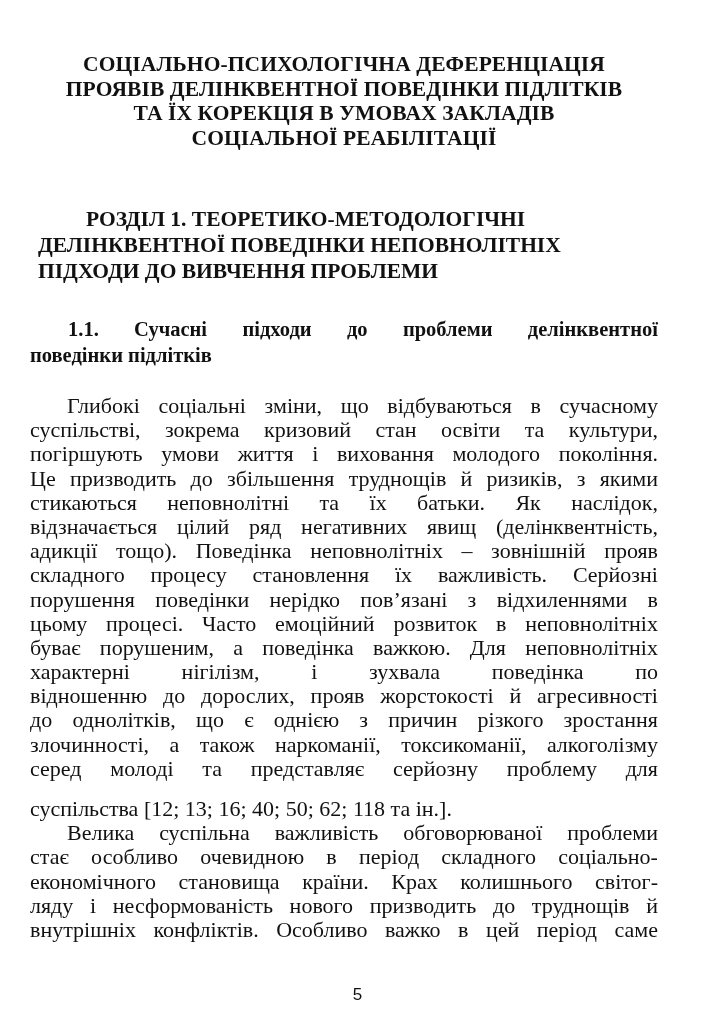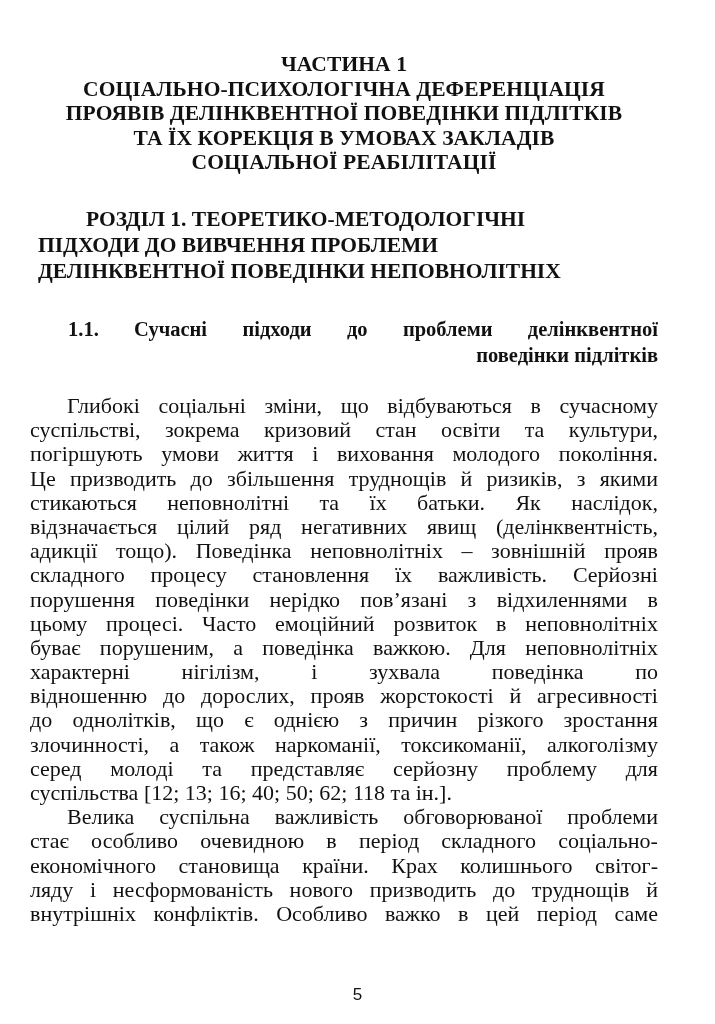--- a/index.html
+++ b/index.html
@@ -45,21 +45,20 @@
   .section-title div { white-space: nowrap; margin-left: 8px; }
   .section-title .first { padding-left: 48px; }
   .subsection-title {
     position: absolute;
     left: 0;
     top: 316px;
     width: 628px;
     font-weight: bold;
     font-size: 20.5px;
     line-height: 26px;
-    text-align: right;
   }
   .subsection-title .l1 {
     display: flex;
     justify-content: space-between;
     padding-left: 38px;
     white-space: nowrap;
   }
   .subsection-title .l2 { white-space: nowrap; }
   .body-text {
     position: absolute;
@@ -68,51 +67,50 @@
     width: 628px;
     font-size: 22px;
     line-height: 24.2px;
   }
   .line {
     display: flex;
     justify-content: space-between;
     white-space: nowrap;
     height: 24.2px;
   }
-  .line.last { justify-content: flex-start; }
+  .line.last { justify-content: flex-start; margin-top: 16px; }
   .line.indent { padding-left: 37px; }
   .line span { display: inline-block; }
   .page-number {
     position: absolute;
     left: 0;
     top: 985px;
     width: 715px;
     text-align: center;
     font-family: "Liberation Sans", "DejaVu Sans", sans-serif;
     font-size: 17px;
     color: #111;
   }
 </style>
 </head>
 <body>
 
 <div class="page">
 
   <div class="part-title">
-    <div>ЧАСТИНА 1</div>
     <div>СОЦІАЛЬНО-ПСИХОЛОГІЧНА ДЕФЕРЕНЦІАЦІЯ</div>
     <div>ПРОЯВІВ ДЕЛІНКВЕНТНОЇ ПОВЕДІНКИ ПІДЛІТКІВ</div>
     <div>ТА ЇХ КОРЕКЦІЯ В УМОВАХ ЗАКЛАДІВ</div>
     <div>СОЦІАЛЬНОЇ РЕАБІЛІТАЦІЇ</div>
   </div>
 
   <div class="section-title">
     <div class="first">РОЗДІЛ 1. ТЕОРЕТИКО-МЕТОДОЛОГІЧНІ</div>
+    <div>ДЕЛІНКВЕНТНОЇ ПОВЕДІНКИ НЕПОВНОЛІТНІХ</div>
     <div>ПІДХОДИ ДО ВИВЧЕННЯ ПРОБЛЕМИ</div>
-    <div>ДЕЛІНКВЕНТНОЇ ПОВЕДІНКИ НЕПОВНОЛІТНІХ</div>
   </div>
 
   <div class="subsection-title">
     <div class="l1">
       <span>1.1.</span>
       <span>Сучасні</span>
       <span>підходи</span>
       <span>до</span>
       <span>проблеми</span>
       <span>делінквентної</span>

